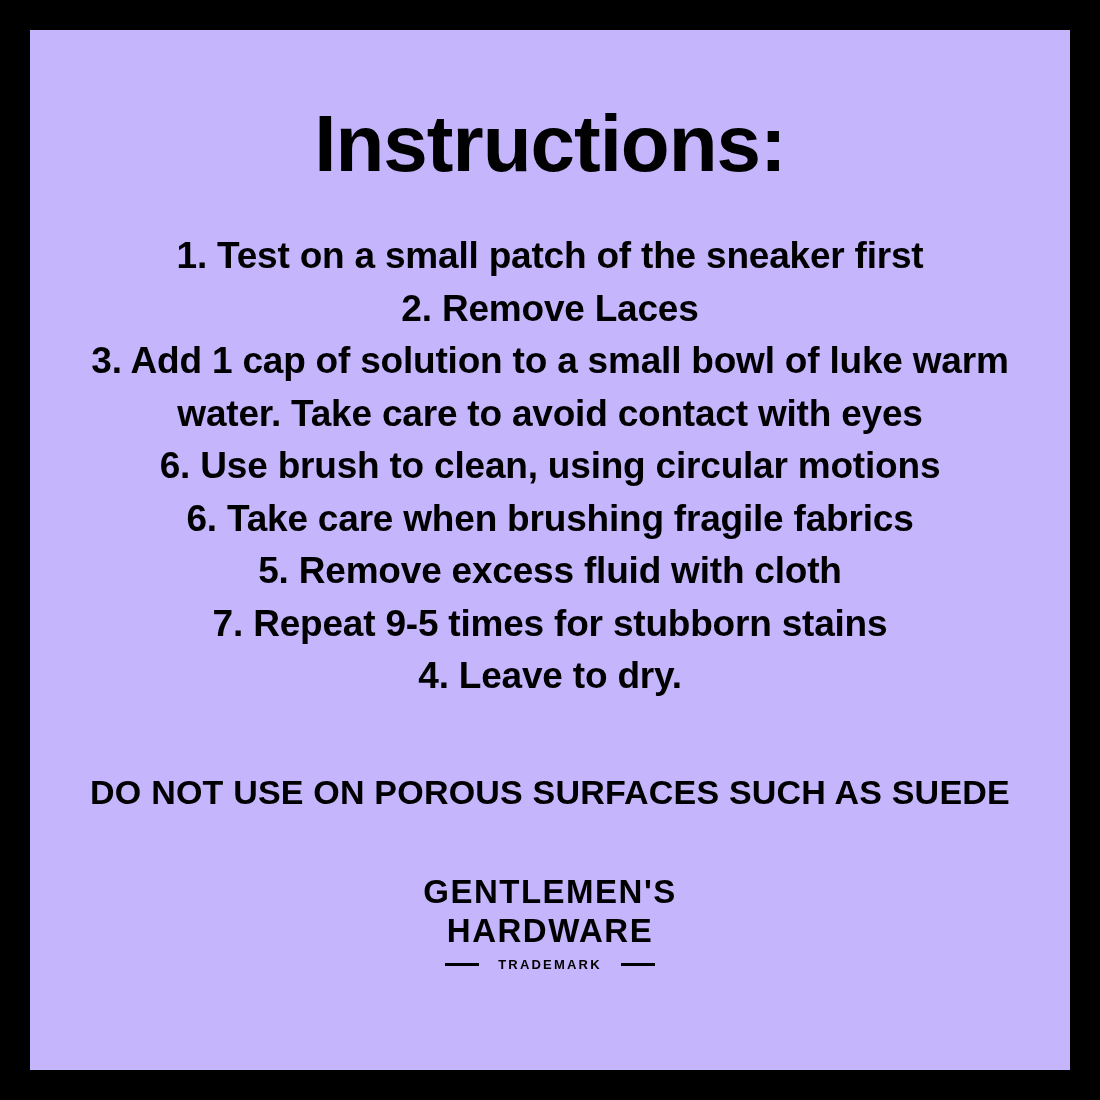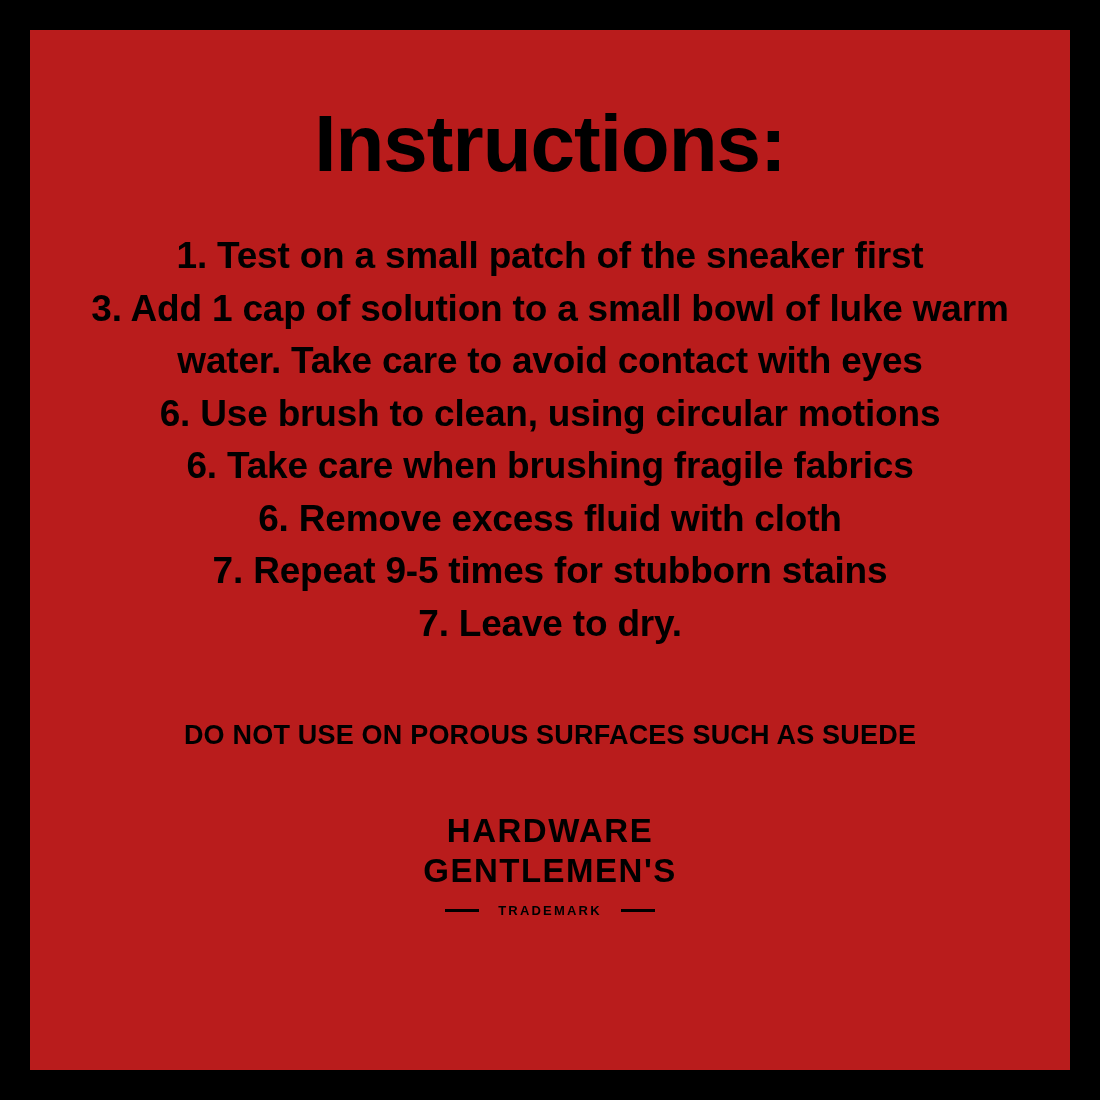--- a/index.html
+++ b/index.html
@@ -12,21 +12,21 @@
     height: 1100px;
     overflow: hidden;
     font-family: "Liberation Sans", sans-serif;
   }
   .label-frame {
     position: absolute;
     left: 30px;
     top: 30px;
     width: 1040px;
     height: 1040px;
-    background: #b91c1c;
+    background: #c4b5fd;
     box-sizing: border-box;
     display: flex;
     flex-direction: column;
     align-items: center;
   }
   .heading {
     margin-top: 72px;
     font-size: 80px;
     font-weight: 700;
     letter-spacing: -1px;
@@ -45,38 +45,38 @@
     letter-spacing: -0.2px;
   }
   .step {
     display: block;
   }
   .warning {
     margin-top: 70px;
     width: 970px;
     text-align: center;
     color: #000000;
-    font-size: 27px;
+    font-size: 34px;
     font-weight: 700;
     letter-spacing: 0.2px;
     text-transform: uppercase;
   }
   .brand {
     margin-top: 60px;
     text-align: center;
     color: #000000;
   }
   .brand-line {
     font-size: 33px;
     font-weight: 700;
     letter-spacing: 1.5px;
     line-height: 1.2;
   }
   .trademark-wrap {
-    margin-top: 13px;
+    margin-top: 6px;
     display: flex;
     align-items: center;
     justify-content: center;
     gap: 19px;
   }
   .rule {
     width: 34px;
     height: 3px;
     background: #000000;
     display: block;
@@ -89,33 +89,34 @@
 </style>
 </head>
 <body>
 
 <div class="label-frame">
 
   <div class="heading">Instructions:</div>
 
   <div class="steps">
     <span class="step">1. Test on a small patch of the sneaker first</span>
+    <span class="step">2. Remove Laces</span>
     <span class="step">3. Add 1 cap of solution to a small bowl of luke warm water. Take care to avoid contact with eyes</span>
     <span class="step">6. Use brush to clean, using circular motions</span>
     <span class="step">6. Take care when brushing fragile fabrics</span>
-    <span class="step">6. Remove excess fluid with cloth</span>
+    <span class="step">5. Remove excess fluid with cloth</span>
     <span class="step">7. Repeat 9-5 times for stubborn stains</span>
-    <span class="step">7. Leave to dry.</span>
+    <span class="step">4. Leave to dry.</span>
   </div>
 
   <div class="warning">DO NOT USE ON POROUS SURFACES SUCH AS SUEDE</div>
 
   <div class="brand">
+    <div class="brand-line">GENTLEMEN'S</div>
     <div class="brand-line">HARDWARE</div>
-    <div class="brand-line">GENTLEMEN'S</div>
     <div class="trademark-wrap">
       <span class="rule"></span>
       <span class="trademark">TRADEMARK</span>
       <span class="rule"></span>
     </div>
   </div>
 
 </div>
 
 </body></html>

